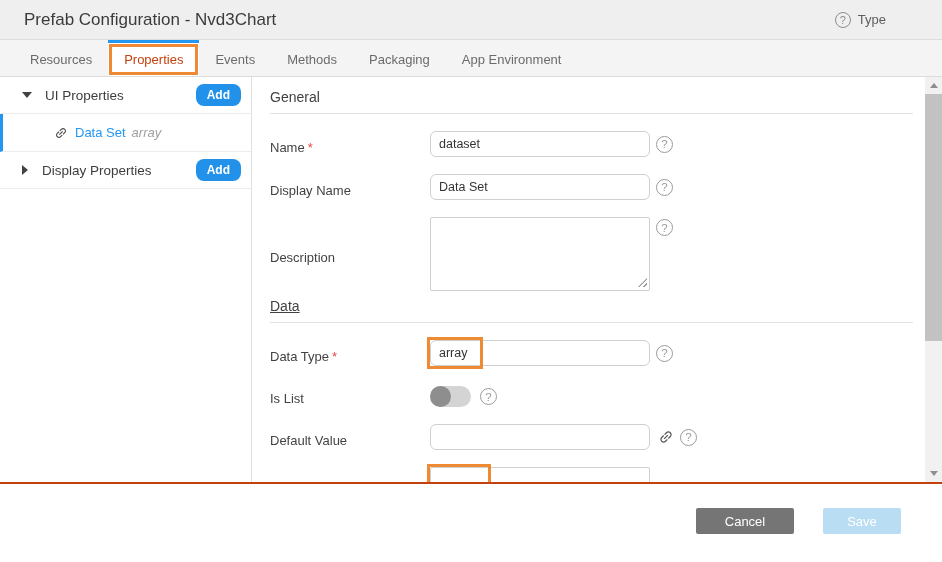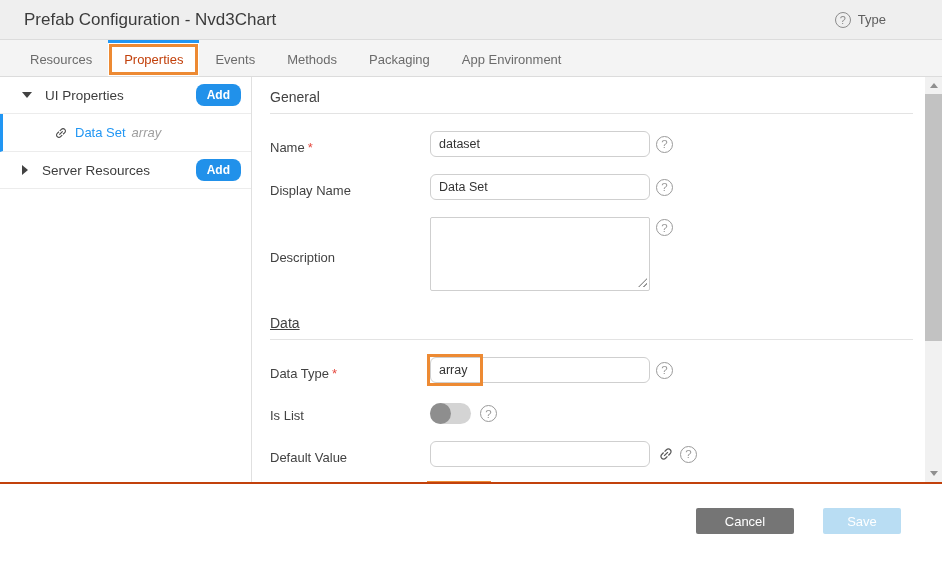--- a/index.html
+++ b/index.html
@@ -42,21 +42,21 @@
        border-bottom:1px solid #ececec;padding-left:51px;font-size:13px;cursor:pointer;}
   .side-item.selected{border-left-color:#2196f3;}
   .item-label{color:#2196f3;}
   .item-type{color:#9e9e9e;font-style:italic;margin-left:6px;}
   .link-ic{display:flex;margin-right:7px;}
   .link-ic svg,.bind-ic svg{transform:rotate(-45deg);}
   
   .content{flex:1;padding:12px 12px 0 18px;position:relative;overflow:hidden;background:#fff;}
   .sec-title{font-size:14px;font-weight:400;color:#424242;padding-bottom:8px;
        border-bottom:1px solid #e3e3e3;}
-  .sec-title.second{margin-top:24px;text-decoration:underline;}
+  .sec-title.second{margin-top:7px;text-decoration:underline;}
   .frow{display:flex;align-items:center;margin-top:17px;}
   .flabel{width:160px;font-size:13px;color:#424242;padding-top:6px;display:flex;flex:none;}
   .req{color:#e5493f;margin-left:3px;}
   .ctrl{display:flex;align-items:center;}
   .iwrap{position:relative;display:flex;}
   .tinput{width:220px;height:26px;border:1px solid #cfcfcf;border-radius:6px;
        padding:0 8px;font-size:12.5px;color:#333;font-family:inherit;background:#fff;}
   .ta{width:220px;height:74px;border:1px solid #cfcfcf;border-radius:2px;
        padding:4px 8px;font-size:12.5px;color:#333;font-family:inherit;resize:none;}
   .grip{position:absolute;right:3px;bottom:4px;width:9px;height:9px;
@@ -129,21 +129,21 @@
         <span class="link-ic">
           <svg width="14" height="14" viewBox="0 0 24 24">
               <path fill="#4a4a4a" d="M3.9 12c0-1.71 1.39-3.1 3.1-3.1h4V7H7c-2.76 0-5 2.24-5 5s2.24 5 5 5h4v-1.9H7c-1.71 0-3.1-1.39-3.1-3.1zM8 13h8v-2H8v2zm9-6h-4v1.9h4c1.71 0 3.1 1.39 3.1 3.1s-1.39 3.1-3.1 3.1h-4V17h4c2.76 0 5-2.24 5-5s-2.24-5-5-5z"></path>
             </svg>
         </span>
         <span class="item-label">Data Set</span>
         <span class="item-type">array</span>
       </div>
       <div class="grp">
         <span class="caret-right"></span>
-        <span>Server Resources</span>
+        <span>Display Properties</span>
         <button class="add-btn">Add</button>
       </div>
     </div>
 
     <div class="content">
 
       <div class="sec-title">General</div>
 
       <div class="frow">
         <span class="flabel">

